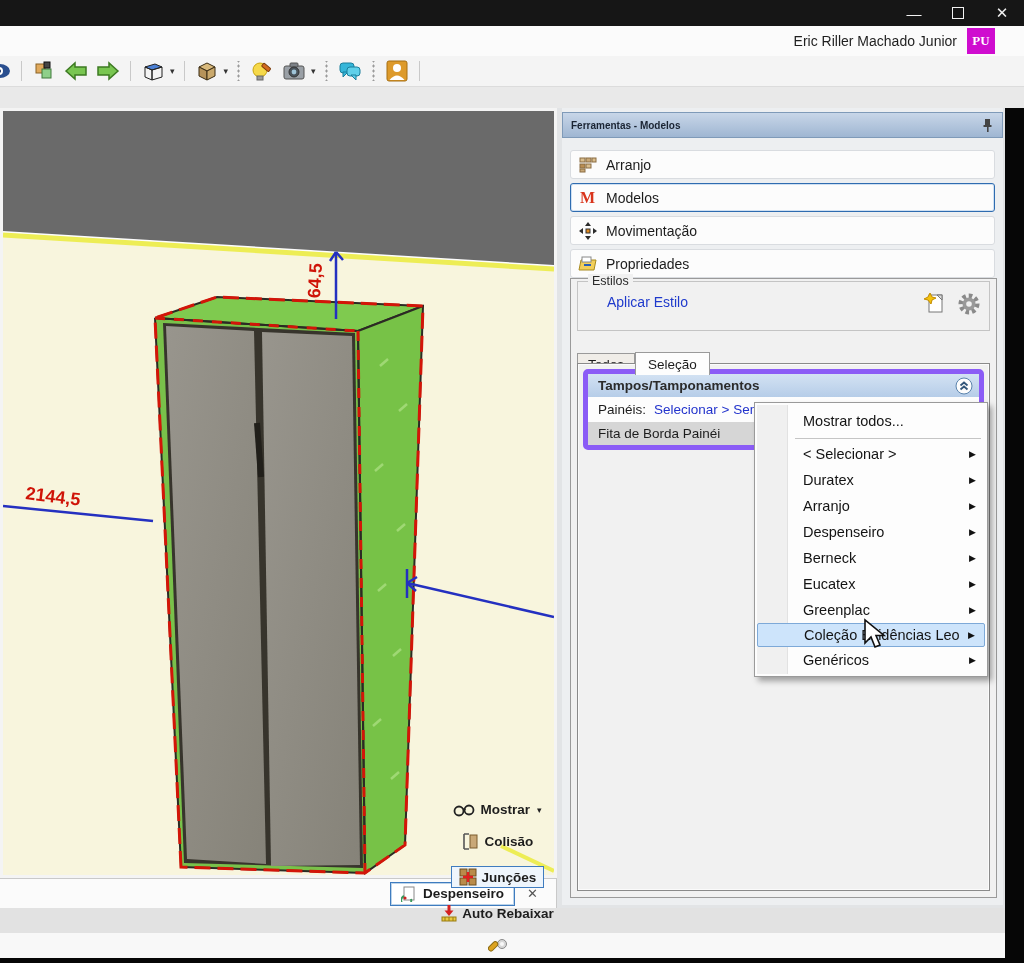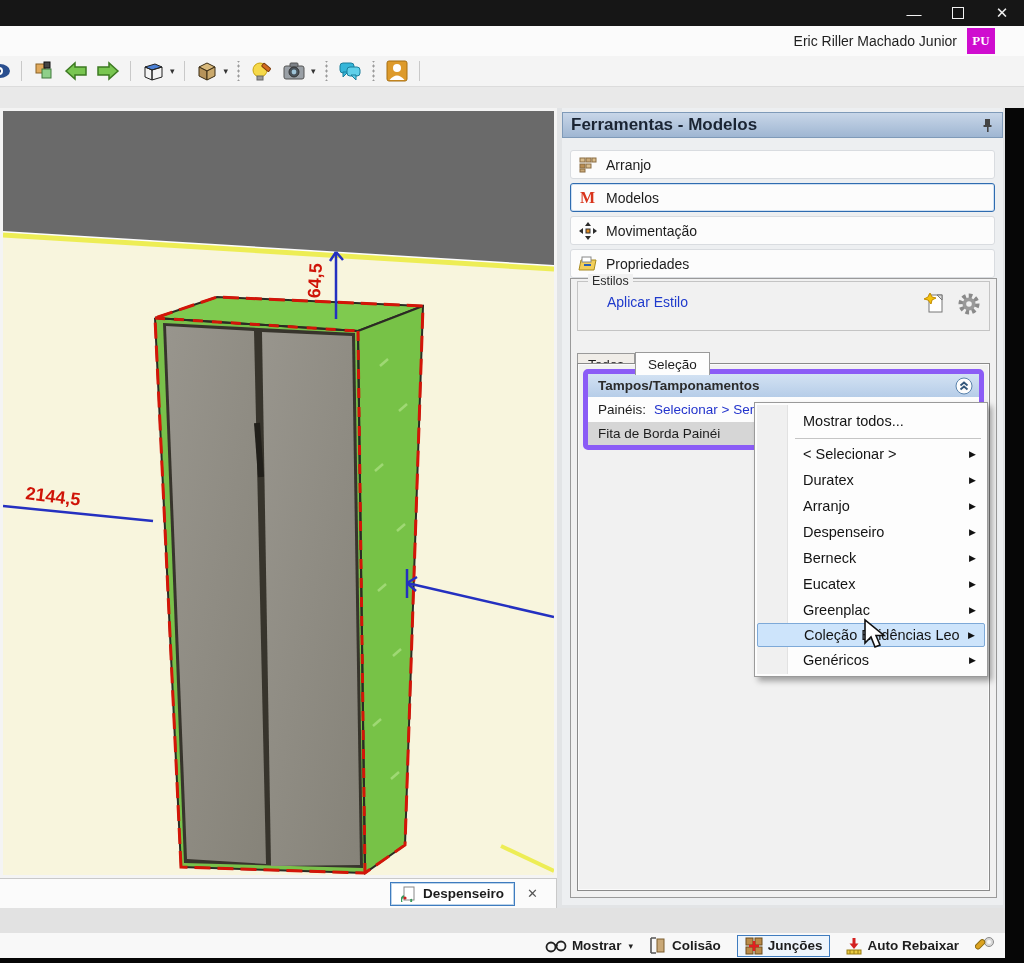--- a/index.html
+++ b/index.html
@@ -25,21 +25,21 @@
   #gapstrip{position:absolute;left:0;top:87px;width:1024px;height:21px;background:#e9e9e9;}
   
   #mainbg{position:absolute;left:0;top:108px;width:1005px;height:800px;background:#e2e4e6;}
   #viewport{position:absolute;left:0;top:108px;width:557px;height:770px;border:3px solid #f4f4f4;box-sizing:border-box;background:#f8f5dd;}
   #tabstrip{position:absolute;left:0;top:878px;width:557px;height:30px;background:#fbfbfb;border-top:1px solid #c9c9c9;border-right:1px solid #c9c9c9;box-sizing:border-box;display:flex;align-items:center;justify-content:flex-end;gap:12px;padding-right:18px;}
   .vtab{display:flex;align-items:center;gap:6px;height:22px;padding:0 10px;background:#fff;border:1px solid #3f7cbf;box-shadow:0 0 0 1px #bcd4ea inset;font-size:13.5px;font-weight:bold;color:#1c1c1c;margin-left:17px;}
   .vtab-close{color:#555;font-size:13px;font-weight:bold;}
   
   #rightpanel{position:absolute;left:562px;top:108px;width:441px;height:797px;background:#edeff1;}
   #panelheader{position:absolute;left:0;top:4px;width:441px;height:26px;background:linear-gradient(#c8d6e8,#9fb6d2);border:1px solid #7f9ab8;box-sizing:border-box;display:flex;align-items:center;justify-content:space-between;padding:0 8px;}
-  #panelheader .ptitle{font-size:17px;font-weight:bold;color:#1a2433;}
+  #panelheader .ptitle{font-size:10px;font-weight:bold;color:#1a2433;}
   #navlist{position:absolute;left:8px;top:42px;width:425px;display:flex;flex-direction:column;gap:4px;}
   .nav-item{height:27px;background:#fcfcfc;border:1px solid #d9dce0;border-radius:3px;display:flex;align-items:center;gap:9px;padding-left:7px;font-size:14px;color:#1c1c1c;}
   .nav-item.sel{border:1px solid #2f6cb0;box-shadow:inset 0 0 0 1px #cfe0f2;}
   .nav-ic{width:19px;height:19px;display:flex;align-items:center;justify-content:center;}
   #outerbox{position:absolute;left:8px;top:170px;width:427px;height:620px;border:1px solid #9a9a9a;background:#f1f1f1;box-sizing:border-box;}
   #stylesbox{position:absolute;left:6px;top:2px;right:6px;height:48px;border:1px solid #c4c4c4;}
   #stylesbox .legend{position:absolute;left:10px;top:-8px;background:#f1f1f1;padding:0 4px;font-size:12.5px;color:#2a2a2a;}
   #stylesbox .applylink{position:absolute;left:10px;top:12px;font-size:14px;color:#1f3acc;margin-left:19px;}
   #stylesbox .icons{position:absolute;right:8px;top:10px;display:flex;gap:10px;}
   
@@ -58,21 +58,21 @@
   #ctxmenu:before{content:"";position:absolute;left:2px;top:2px;bottom:2px;width:30px;background:#f0f0f0;border-right:1px solid #e2e2e2;}
   .menu-item{position:relative;height:26px;display:flex;align-items:center;padding-left:46px;padding-right:8px;font-size:14.5px;color:#141414;}
   .menu-item.first{height:30px;}
   .menu-arrow{position:absolute;right:9px;font-size:9px;color:#111;}
   .menu-sep{height:1px;background:#c5c5c5;margin:2px 4px 2px 38px;}
   .menu-item.hl{background:#cde4fb;border:1px solid #7da9d8;border-radius:2px;height:24px;box-sizing:border-box;}
   
   #cursor{position:absolute;left:862px;top:618px;z-index:60;}
   
   #graystrip{position:absolute;left:0;top:908px;width:1005px;height:25px;background:#e2e2e2;}
-  #bottombar{position:absolute;left:0;top:933px;width:1005px;height:25px;background:#f8f8f8;display:flex;align-items:center;justify-content:flex-end;gap:16px;padding-right:10px;box-sizing:border-box;}
+  #bottombar{position:absolute;left:0;top:933px;width:1005px;height:25px;background:#f8f8f8;display:flex;align-items:center;justify-content:flex-end;gap:16px;padding-right:10px;box-sizing:border-box;flex-direction:column;}
   .bb-item{display:flex;align-items:center;gap:5px;font-size:13.5px;font-weight:bold;color:#1d1d1d;}
   .bb-item.toggled{border:1px solid #3f7cbf;background:#eef5fc;padding:1px 7px;}
   .bb-caret{font-size:9px;color:#222;margin-left:2px;}
   #blackright{position:absolute;left:1005px;top:108px;width:19px;height:855px;background:#060606;}
   #blackbottom{position:absolute;left:0;top:958px;width:1024px;height:5px;background:#060606;}
 </style>
 </head>
 <body>
 
 <div id="titlebar">

